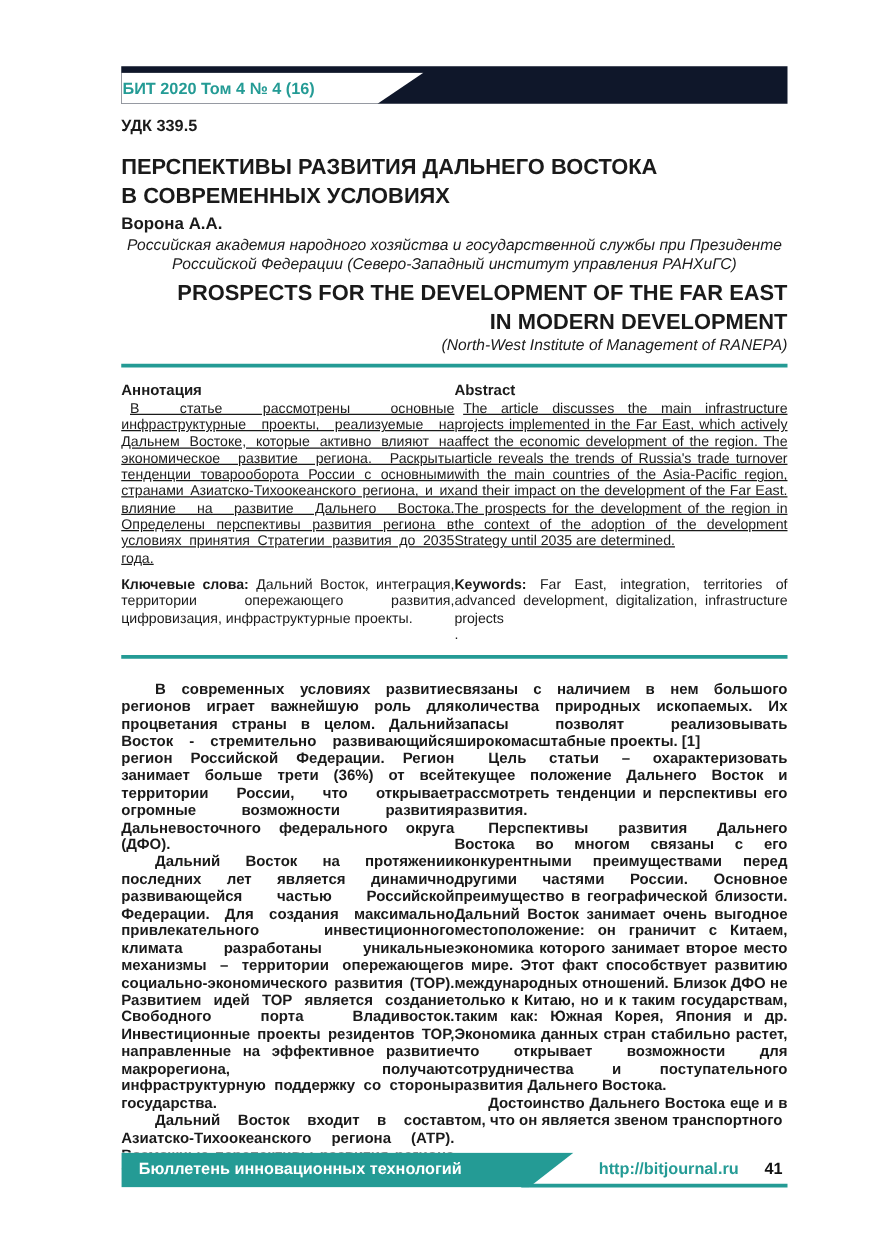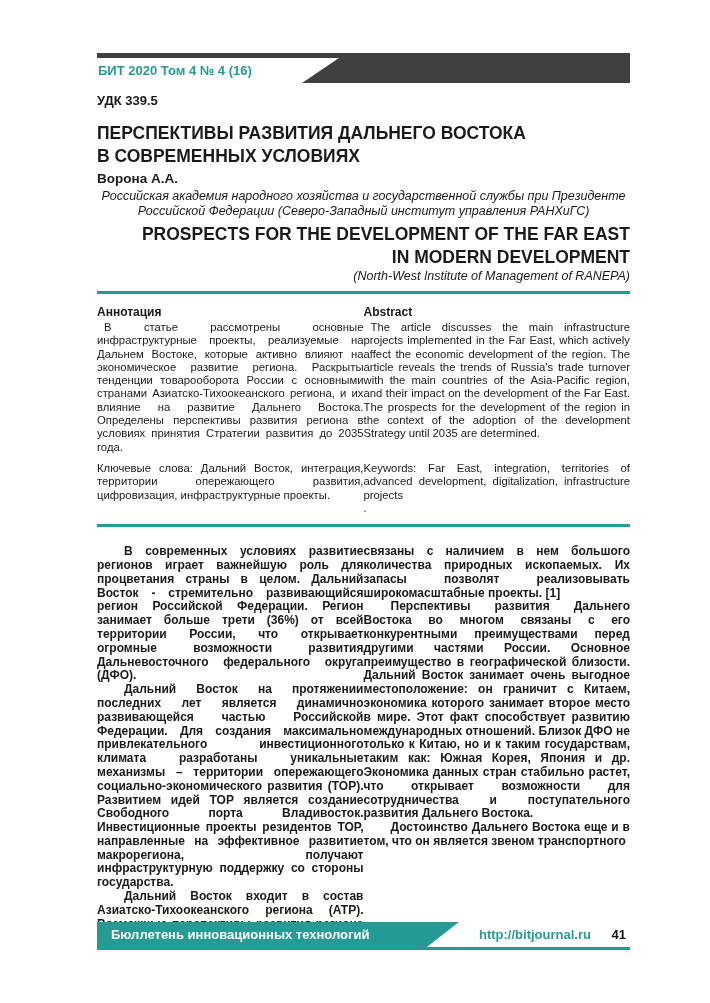--- a/index.html
+++ b/index.html
@@ -4,21 +4,21 @@
 <style>
   html,body{margin:0;padding:0;}
   body{
     width:710px;height:1003px;background:#ffffff;position:relative;
     font-family:"Liberation Sans","DejaVu Sans",sans-serif;color:#1a1a1a;
     -webkit-font-smoothing:antialiased;
   }
   .content{position:absolute;left:97px;top:53px;width:533px;}
 
   
-  .header-bar{position:relative;height:30px;background:#404040;}
+  .header-bar{position:relative;height:30px;background:#0f172a;}
   .header-notch{
     position:absolute;left:0;top:5px;bottom:0;width:242px;background:#ffffff;
     clip-path:polygon(0 0,100% 0,calc(100% - 37px) 100%,0 100%);
   }
   .header-ref{
     position:absolute;left:1px;top:5px;height:25px;line-height:25px;
     color:#249b95;font-weight:bold;font-size:13px;
   }
   .header-section{
     position:absolute;left:242px;right:0;top:5px;height:25px;line-height:25px;
@@ -37,24 +37,24 @@
 
   .rule{height:3px;background:#249b95;}
   .rule-1{margin-top:7px;}
   .rule-2{margin-top:9px;}
 
   
   .two-col{display:flex;}
   .two-col .col{flex:1 1 0;min-width:0;}
   .abs-row{margin-top:11px;}
   .abs-heading{font-weight:bold;font-size:12px;line-height:15px;}
-  .abs-text{font-size:11.3px;line-height:13.3px;text-align:justify;text-indent:7px;margin:1px 0 0 0;}
+  .abs-text{font-size:11.3px;line-height:13.3px;text-align:justify;text-indent:7px;margin:1px 0 0 0;text-decoration:underline;}
   .kw-row{margin-top:8px;}
   .kw-text{font-size:11.3px;line-height:13.3px;text-align:justify;margin:0;}
-  .kw-label{font-weight:normal;}
+  .kw-label{font-weight:bold;}
   .kw-period{display:block;}
 
   
   .body-row{margin-top:18px;}
   .body-p{font-size:12px;line-height:13.8px;text-align:justify;text-indent:27px;margin:0;font-weight:bold;}
   .body-p.no-indent{text-indent:0;}
 
   
   .footer-bar{position:absolute;left:97px;top:922px;width:533px;height:28px;background:#ffffff;}
   .footer-teal{
@@ -128,20 +128,21 @@
   <div class="rule rule-2"></div>
 
   <div class="two-col body-row">
     <div class="col">
       <p class="body-p">В современных условиях развитие регионов играет важнейшую роль для процветания страны в целом. Дальний Восток - стремительно развивающийся регион Российской Федерации. Регион занимает больше трети (36%) от всей территории России, что открывает огромные возможности развития Дальневосточного федерального округа (ДФО).</p>
       <p class="body-p">Дальний Восток на протяжении последних лет является динамично развивающейся частью Российской Федерации. Для создания максимально привлекательного инвестиционного климата разработаны уникальные механизмы – территории опережающего социально-экономического развития (ТОР). Развитием идей ТОР является создание Свободного порта Владивосток. Инвестиционные проекты резидентов ТОР, направленные на эффективное развитие макрорегиона, получают инфраструктурную поддержку со стороны государства.</p>
       <p class="body-p">Дальний Восток входит в состав Азиатско-Тихоокеанского региона (АТР). Возможные перспективы развития региона также</p>
     </div>
     <div class="col">
       <p class="body-p no-indent">связаны с наличием в нем большого количества природных ископаемых. Их запасы позволят реализовывать широкомасштабные проекты. [1]</p>
+      <p class="body-p">Цель статьи – охарактеризовать текущее положение Дальнего Восток и рассмотреть тенденции и перспективы его развития.</p>
       <p class="body-p">Перспективы развития Дальнего Востока во многом связаны с его конкурентными преимуществами перед другими частями России. Основное преимущество в географической близости. Дальний Восток занимает очень выгодное местоположение: он граничит с Китаем, экономика которого занимает второе место в мире. Этот факт способствует развитию международных отношений. Близок ДФО не только к Китаю, но и к таким государствам, таким как: Южная Корея, Япония и др. Экономика данных стран стабильно растет, что открывает возможности для сотрудничества и поступательного развития Дальнего Востока.</p>
       <p class="body-p">Достоинство Дальнего Востока еще и в том, что он является звеном транспортного</p>
     </div>
   </div>
 
 </div>
 
 <div class="footer-bar">
   <div class="footer-teal"></div>
   <div class="footer-underline"></div>

